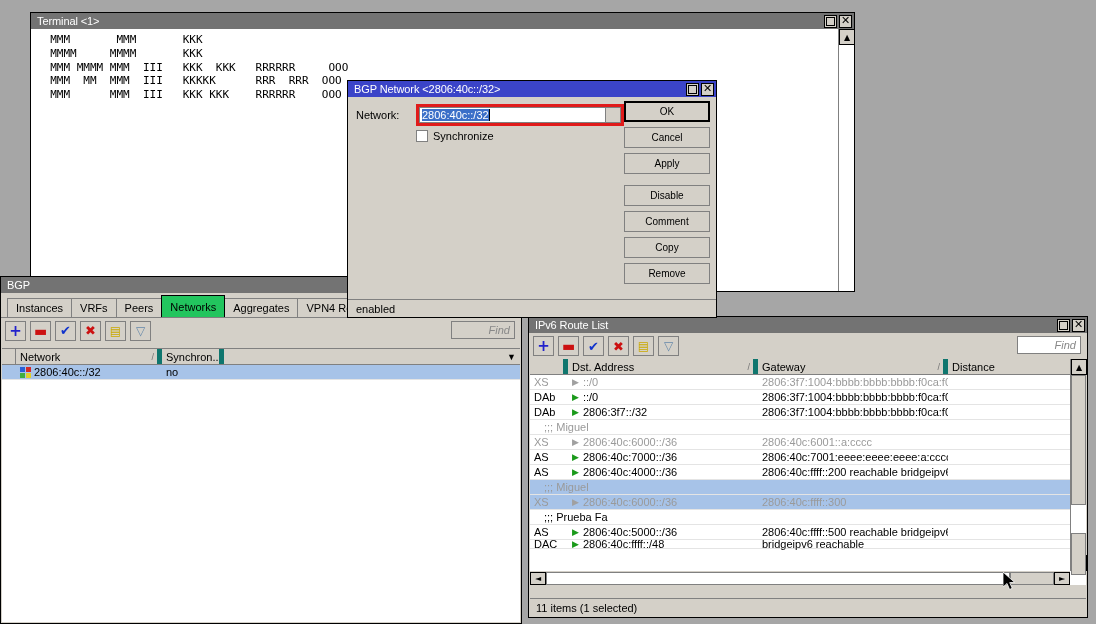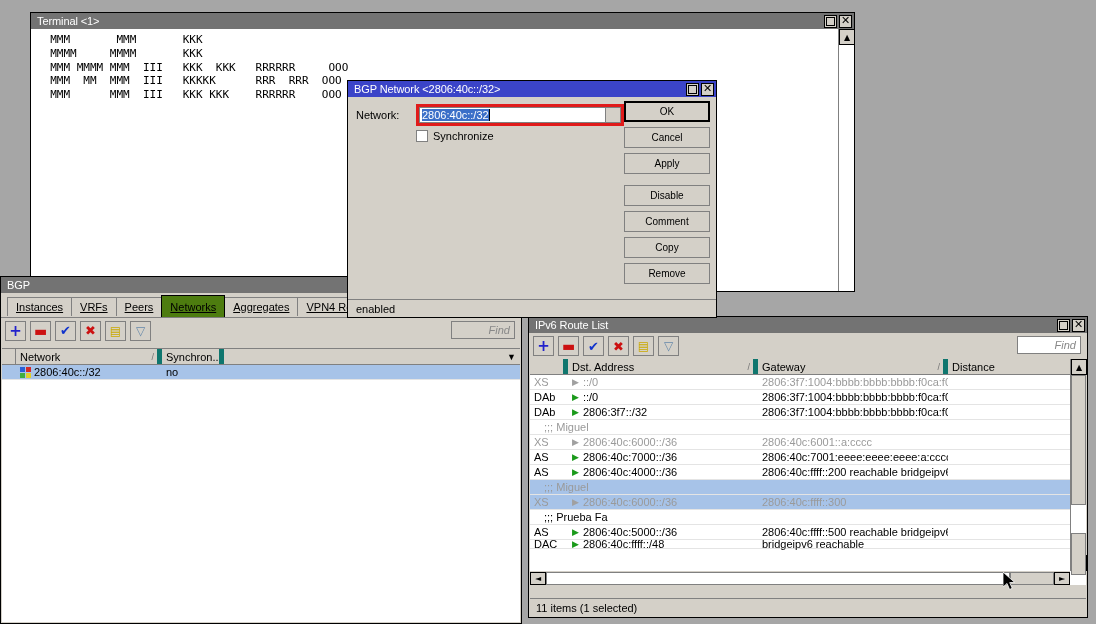--- a/index.html
+++ b/index.html
@@ -70,39 +70,38 @@
     border: 1px solid #000;
     display:flex;align-items:center;justify-content:center;
     font-size:8px; font-family:"DejaVu Sans",sans-serif;
   }
   .sb-track { background:#ffffff; }
 
   
   #bgpwin { left: 0px; top: 276px; width: 522px; height: 348px; }
   #bgpwin .titlebar { padding-left: 6px; }
   .tabs {
-    display: flex; align-items: center;
+    display: flex; align-items: flex-end;
     height: 22px; padding-left: 6px;
     background: #d4d0c8;
     margin-top: 2px;
-    text-decoration: underline;
   }
   .tab {
     border: 1px solid #808080;
     border-bottom: none;
     background: #d4d0c8;
     padding: 3px 8px 3px;
     margin-right: -1px;
     font-size: 11px;
     height: 19px;
     line-height: 13px;
     white-space: nowrap;
   }
   .tab.active {
-    background: #4d7c0f;
+    background: #22c55e;
     height: 22px;
     padding-top: 5px;
     border-color: #000;
     position: relative; z-index: 3;
     font-weight: normal;
   }
   .toolbar {
     display: flex; align-items: center; gap: 4px;
     padding: 3px 4px; height: 26px;
     background: #d4d0c8;

